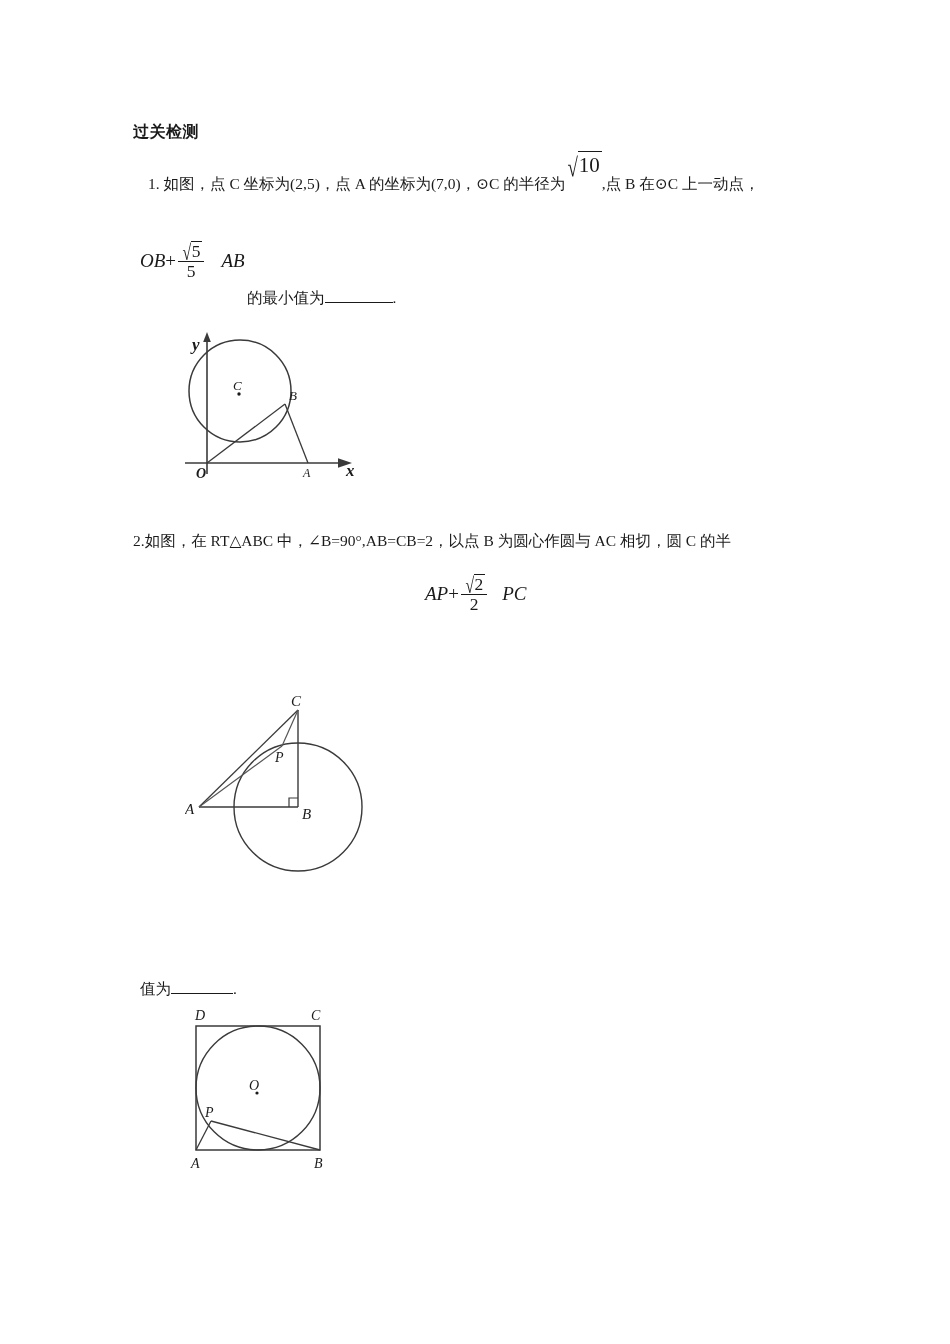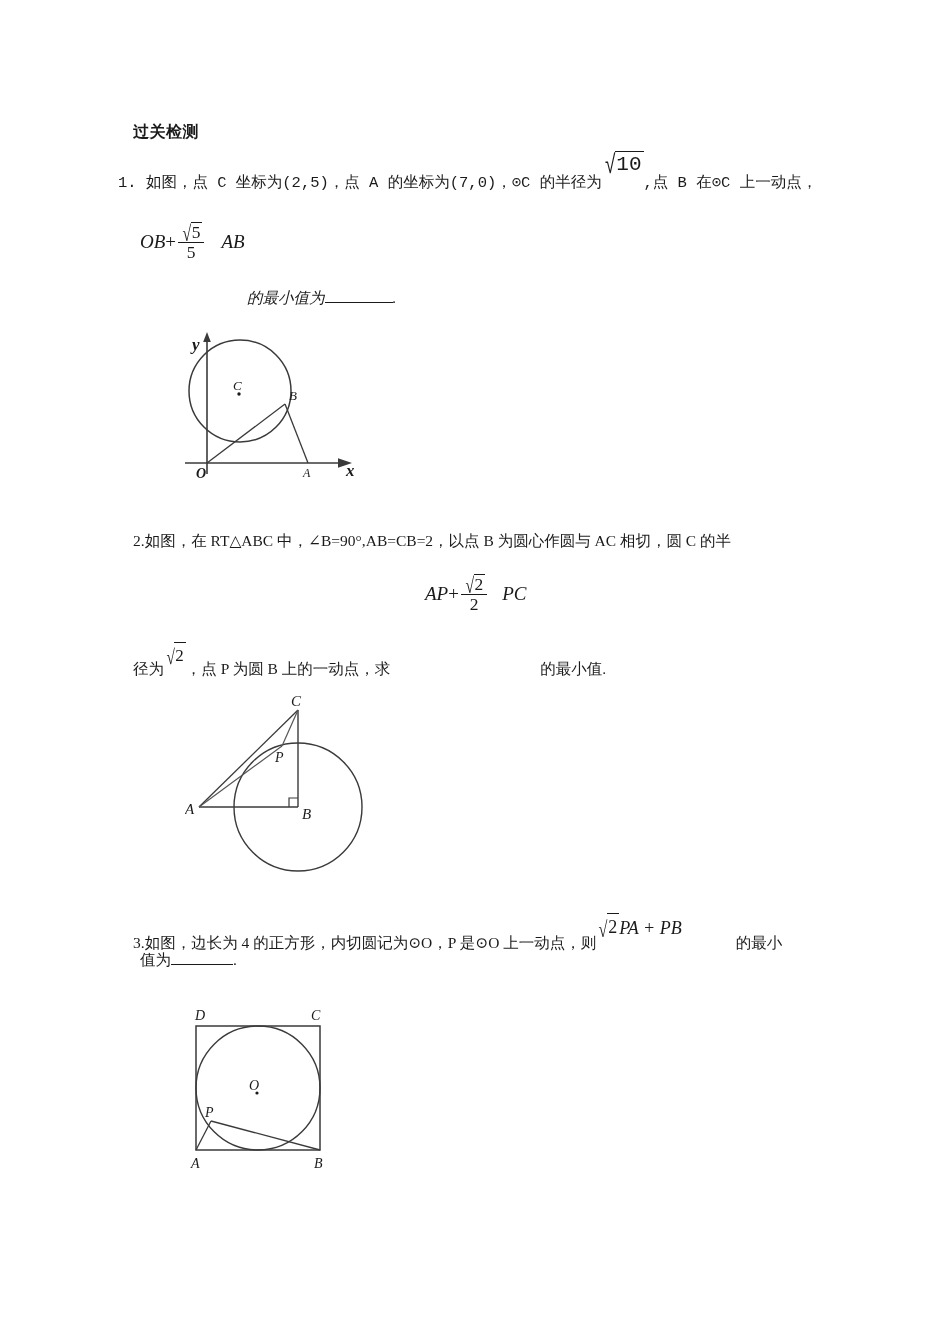--- a/index.html
+++ b/index.html
@@ -110,29 +110,29 @@
     fill: #1a1a1a;
   }
 </style>
 </head>
 <body>
 
 <div class="page">
 
   <div class="abs section-title">过关检测</div>
 
-  <div class="abs qline" style="left:118px; top:168px;font-family:Liberation Mono, monospace;">
+  <div class="abs qline" style="left:148px; top:168px;">
     <span>1. 如图，点 C 坐标为(2,5)，点 A 的坐标为(7,0)，⊙C 的半径为</span><span class="radical" style="font-size:21px; position:relative; top:-16px; display:inline-block;"><span class="rad-sym">√</span><span class="rad-body">10</span></span><span>,点 B 在⊙C 上一动点，</span>
   </div>
 
-  <div class="abs" style="left:140px; top:224px; font-size:19px;">
+  <div class="abs" style="left:140px; top:243px; font-size:19px;">
     <span class="mi">OB</span><span class="mop">+</span><span class="frac"><span class="num"><span class="radical"><span class="rad-sym">√</span><span class="rad-body">5</span></span></span><span class="den">5</span></span><span class="mi" style="margin-left:15px;">AB</span>
   </div>
 
-  <div class="abs qline" style="left:247px; top:285px;font-style:italic;">
+  <div class="abs qline" style="left:247px; top:285px;">
     <span>的最小值为</span><span class="blank-u" style="width:68px;"></span><span>.</span>
   </div>
 
   <div class="fig" style="left:180px; top:326px;">
     <svg width="190" height="158" viewBox="0 0 190 158">
 
       <line x1="27" y1="148" x2="27" y2="14" stroke="#3a3a3a" stroke-width="1.6"></line>
       <polygon points="27,6 23.2,16 30.8,16" fill="#3a3a3a"></polygon>
 
       <line x1="5" y1="137" x2="162" y2="137" stroke="#3a3a3a" stroke-width="1.6"></line>
@@ -154,23 +154,20 @@
       <text class="lbl-plain" x="53" y="64" font-size="13">C</text>
     </svg>
   </div>
 
   <div class="abs qline" style="left:133px; top:528px;">2.如图，在 RT△ABC 中，∠B=90°,AB=CB=2，以点 B 为圆心作圆与 AC 相切，圆 C 的半</div>
 
   <div class="abs" style="left:425px; top:576px; font-size:19px;">
     <span class="mi">AP</span><span class="mop">+</span><span class="frac"><span class="num"><span class="radical"><span class="rad-sym">√</span><span class="rad-body">2</span></span></span><span class="den">2</span></span><span class="mi" style="margin-left:13px;">PC</span>
   </div>
 
-  <div class="abs qline" style="left:133px; top:655px;">
-    <span>径为</span><span class="radical" style="font-size:17px; position:relative; top:-12px; display:inline-block;"><span class="rad-sym">√</span><span class="rad-body">2</span></span><span>，点 P 为圆 B 上的一动点，求</span><span style="display:inline-block; width:150px;"></span><span>的最小值.</span>
-  </div>
 
   <div class="fig" style="left:185px; top:692px;">
     <svg width="210" height="180" viewBox="0 0 210 180">
 
       <circle cx="113" cy="115" r="64" fill="none" stroke="#3a3a3a" stroke-width="1.4"></circle>
 
       <line x1="14" y1="115" x2="113" y2="115" stroke="#3a3a3a" stroke-width="1.4"></line>
       <line x1="113" y1="115" x2="113" y2="18" stroke="#3a3a3a" stroke-width="1.4"></line>
       <line x1="14" y1="115" x2="113" y2="18" stroke="#3a3a3a" stroke-width="1.3"></line>
 
@@ -179,25 +176,22 @@
       <line x1="14" y1="115" x2="97" y2="54" stroke="#555" stroke-width="1.2"></line>
       <line x1="97" y1="54" x2="113" y2="18" stroke="#555" stroke-width="1.2"></line>
 
       <text class="lbl-plain" x="0" y="122" font-size="15">A</text>
       <text class="lbl-plain" x="117" y="127" font-size="15">B</text>
       <text class="lbl-plain" x="106" y="14" font-size="15">C</text>
       <text class="lbl-plain" x="90" y="70" font-size="14">P</text>
     </svg>
   </div>
 
-  <div class="abs qline" style="left:133px; top:928px;">
-    <span>3.如图，边长为 4 的正方形，内切圆记为⊙O，P 是⊙O 上一动点，则</span><span style="position:relative; top:-14px; display:inline-block; font-size:18px;"><span class="radical"><span class="rad-sym">√</span><span class="rad-body">2</span></span><span class="mi" style="font-size:18px;">PA + PB</span></span><span style="display:inline-block; width:54px;"></span><span>的最小</span>
-  </div>
-
-  <div class="abs qline" style="left:140px; top:947px;text-align:right;">
+
+  <div class="abs qline" style="left:140px; top:976px;text-align:right;">
     <span>值为</span><span class="blank-u" style="width:62px;"></span><span>.</span>
   </div>
 
   <div class="fig" style="left:183px; top:1004px;">
     <svg width="160" height="168" viewBox="0 0 160 168">
 
       <rect x="13" y="22" width="124" height="124" fill="none" stroke="#3a3a3a" stroke-width="1.5"></rect>
 
       <circle cx="75" cy="84" r="62" fill="none" stroke="#3a3a3a" stroke-width="1.4"></circle>
 

